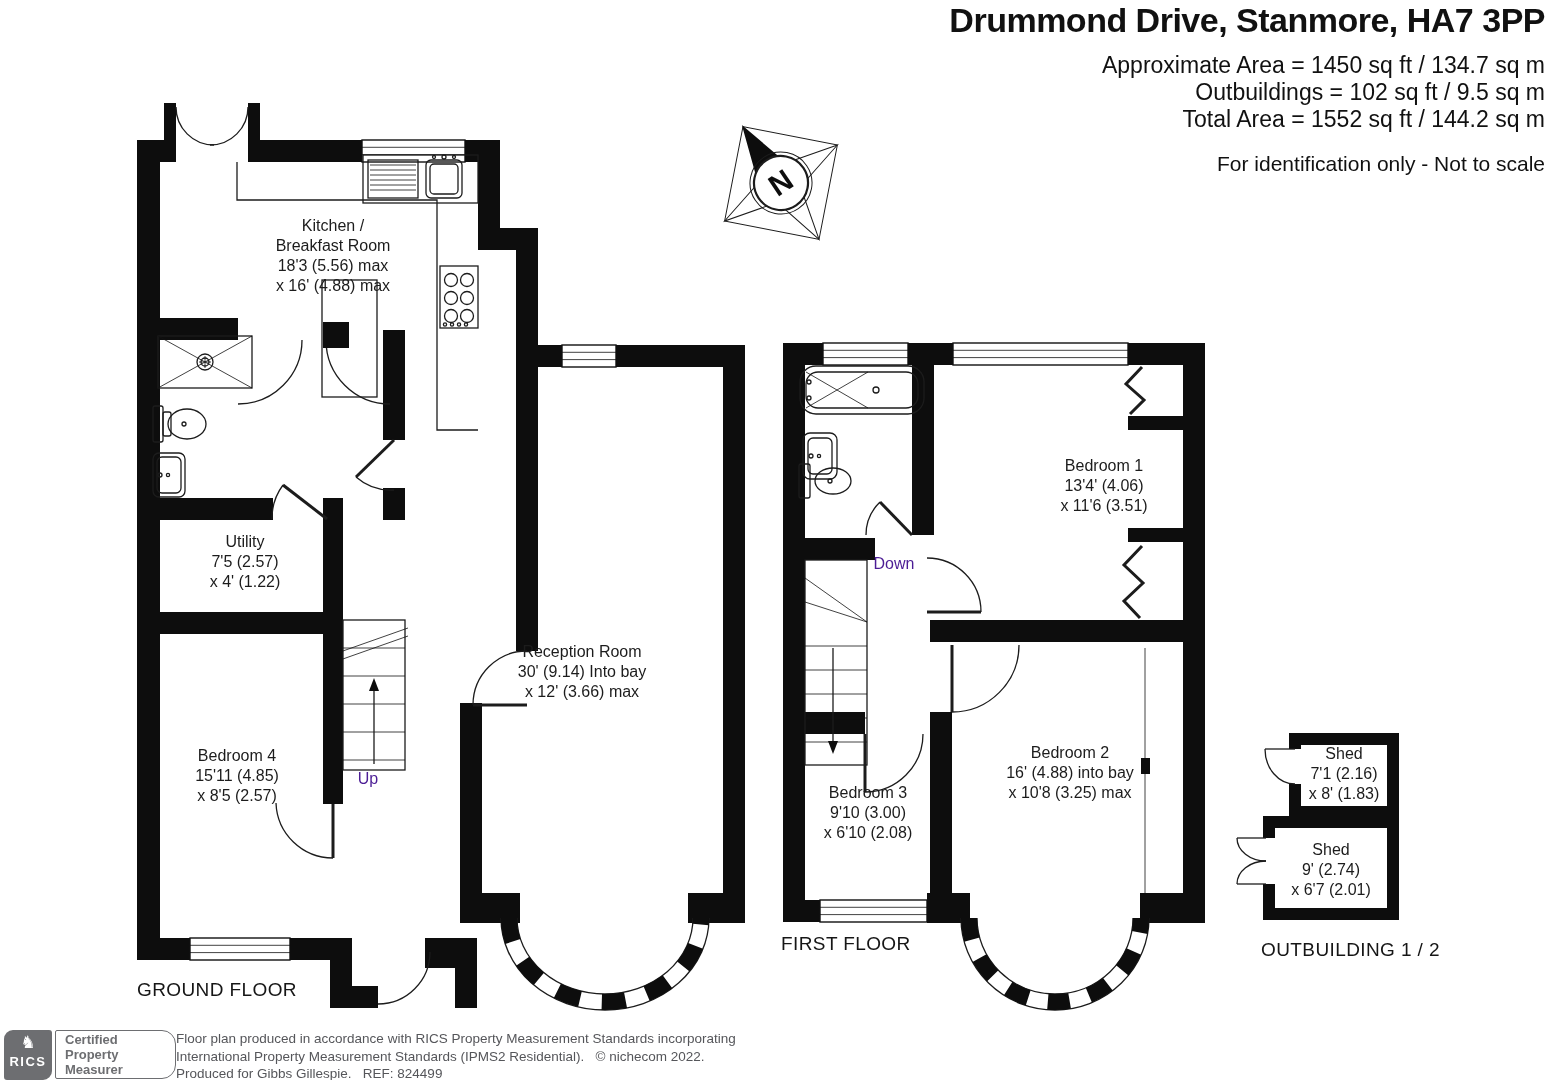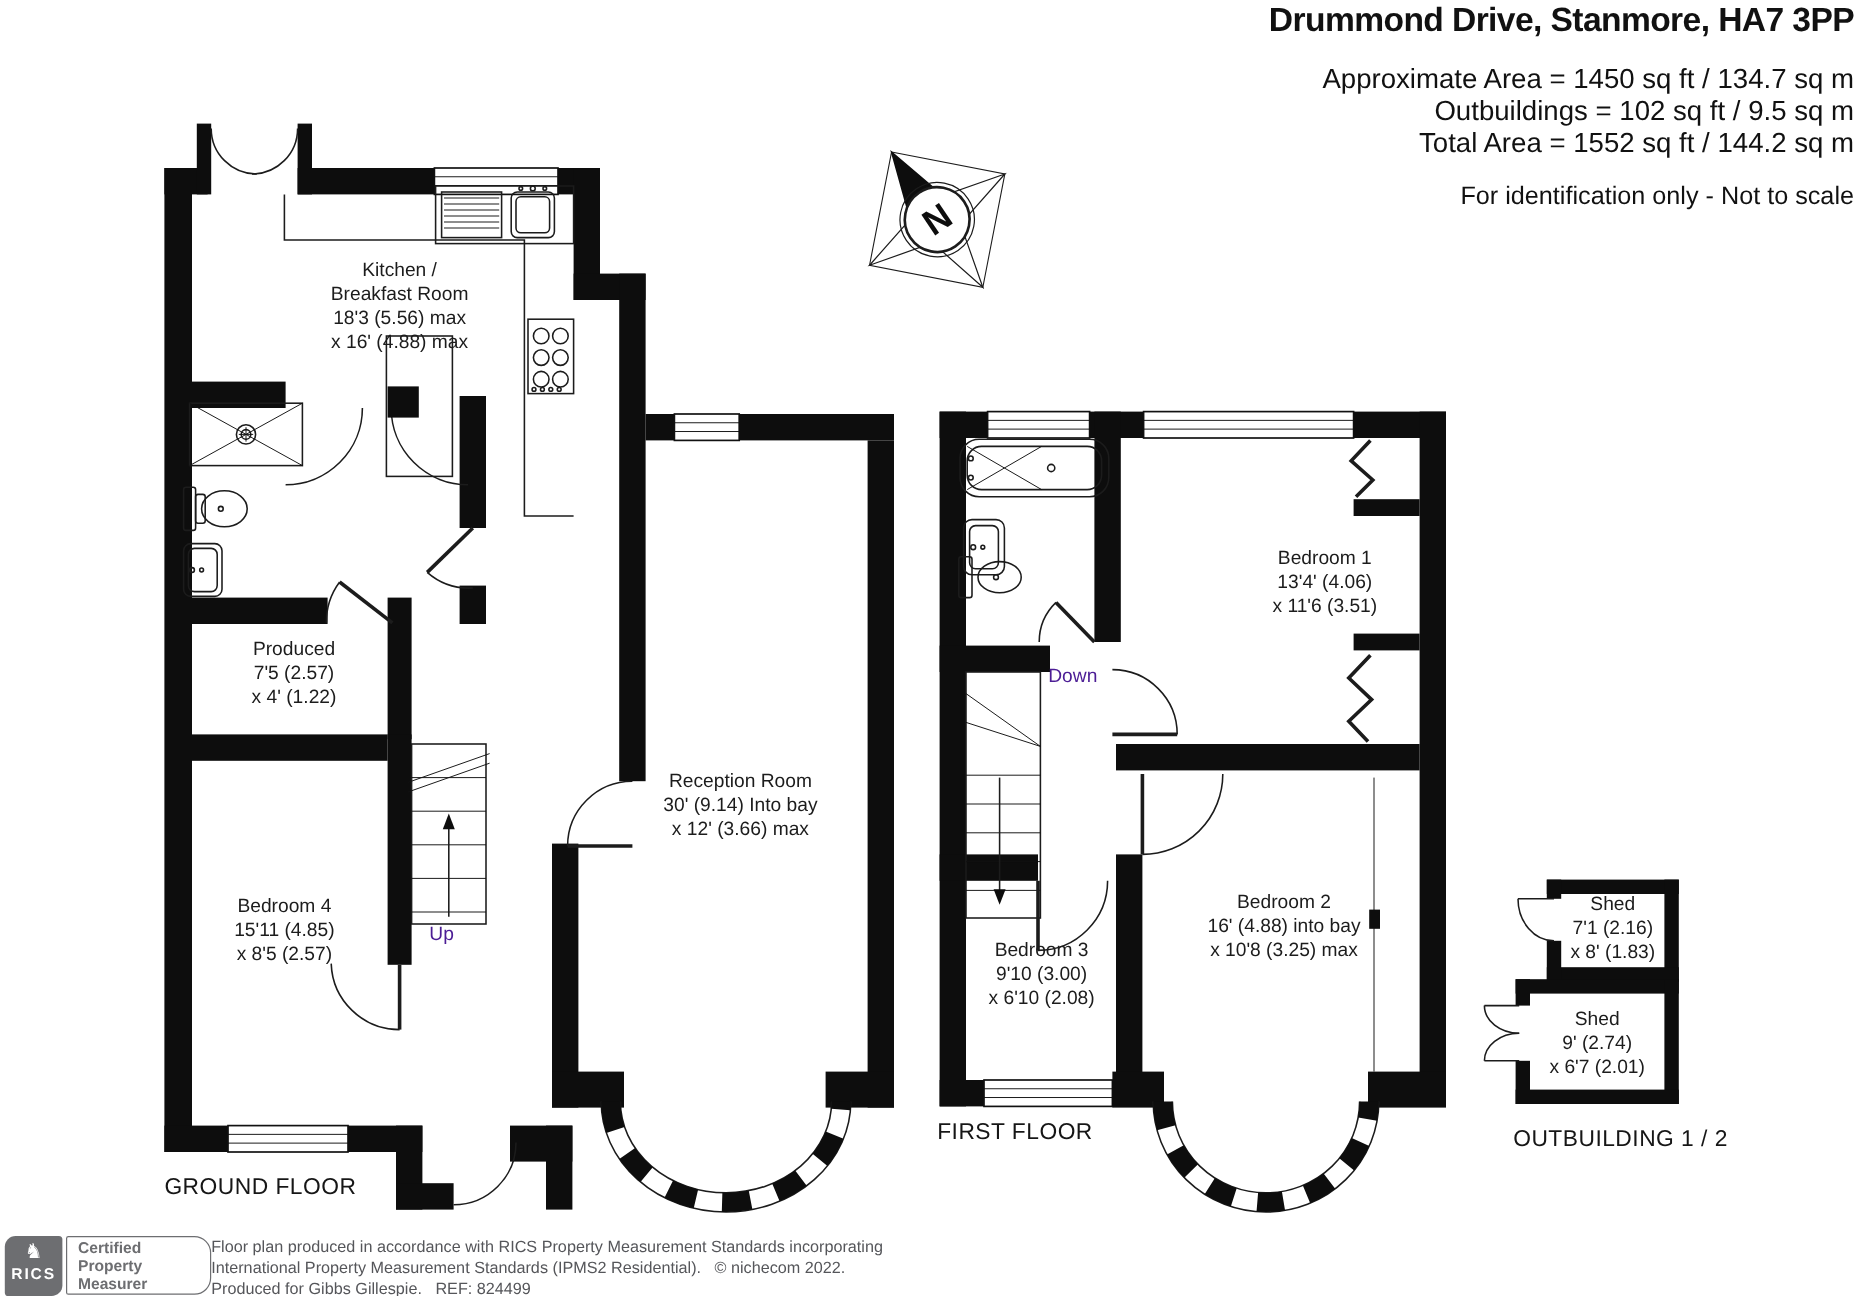--- a/index.html
+++ b/index.html
@@ -10,21 +10,21 @@
   .t{stroke:#1c1c1c;stroke-width:1.3;fill:none;}
   .t2{stroke:#1c1c1c;stroke-width:3;fill:none;}
   .win{fill:#ffffff;stroke:#111;stroke-width:1.4;}
   .wl{stroke:#111;stroke-width:0.8;}
   .bayd{stroke:#0d0d0d;stroke-width:16;fill:none;}
   .lbl{position:absolute;transform:translateX(-50%);text-align:center;font-size:16px;
        line-height:20px;white-space:nowrap;color:#1c1c1c;}
   .small-lbl{position:absolute;transform:translateX(-50%);font-size:16px;color:#4c1d95;white-space:nowrap;}
   .floor-title{position:absolute;font-size:19px;letter-spacing:.4px;color:#161616;white-space:nowrap;}
   .hdr{position:absolute;right:7px;text-align:right;color:#111;}
-  .hdr-title{top:1px;font-size:28px;font-weight:bold;letter-spacing:-.5px;}
+  .hdr-title{top:1px;font-size:34px;font-weight:bold;letter-spacing:-.5px;}
   .hdr-areas{top:52px;font-size:23px;line-height:27px;}
   .hdr-note{top:152px;font-size:21px;}
   .footer{position:absolute;left:0;top:1028px;height:52px;}
   .rics-box{position:absolute;left:4px;top:2px;width:48px;height:50px;background:#6d6e71;
             border-radius:9px 3px 9px 3px;color:#fff;text-align:center;}
   .rics-glyph{font-size:17px;line-height:20px;display:block;margin-top:3px;}
   .rics-word{font-size:13px;font-weight:bold;letter-spacing:1.5px;display:block;margin-top:1px;}
   .badge-box{position:absolute;left:55px;top:2px;width:110px;height:46px;border:1.6px solid #6d6e71;
              border-radius:2px 14px 14px 2px;padding:1px 0 0 9px;}
   .badge-box div{font-size:13px;font-weight:bold;color:#6d6e71;line-height:15px;}
@@ -338,30 +338,30 @@
   </div>
   <div class="hdr hdr-note">For identification only - Not to scale</div>
 
   <div class="lbl" style="left:333px;top:216px;">
     <div>Kitchen /</div>
     <div>Breakfast Room</div>
     <div>18'3 (5.56) max</div>
     <div>x 16' (4.88) max</div>
   </div>
   <div class="lbl" style="left:245px;top:532px;">
-    <div>Produced</div>
+    <div>Utility</div>
     <div>7'5 (2.57)</div>
     <div>x 4' (1.22)</div>
   </div>
   <div class="lbl" style="left:237px;top:746px;">
     <div>Bedroom 4</div>
     <div>15'11 (4.85)</div>
     <div>x 8'5 (2.57)</div>
   </div>
-  <div class="lbl" style="left:617px;top:642px;">
+  <div class="lbl" style="left:582px;top:642px;">
     <div>Reception Room</div>
     <div>30' (9.14) Into bay</div>
     <div>x 12' (3.66) max</div>
   </div>
   <div class="small-lbl" style="left:368px;top:770px;">Up</div>
 
   <div class="lbl" style="left:1104px;top:456px;">
     <div>Bedroom 1</div>
     <div>13'4' (4.06)</div>
     <div>x 11'6 (3.51)</div>

